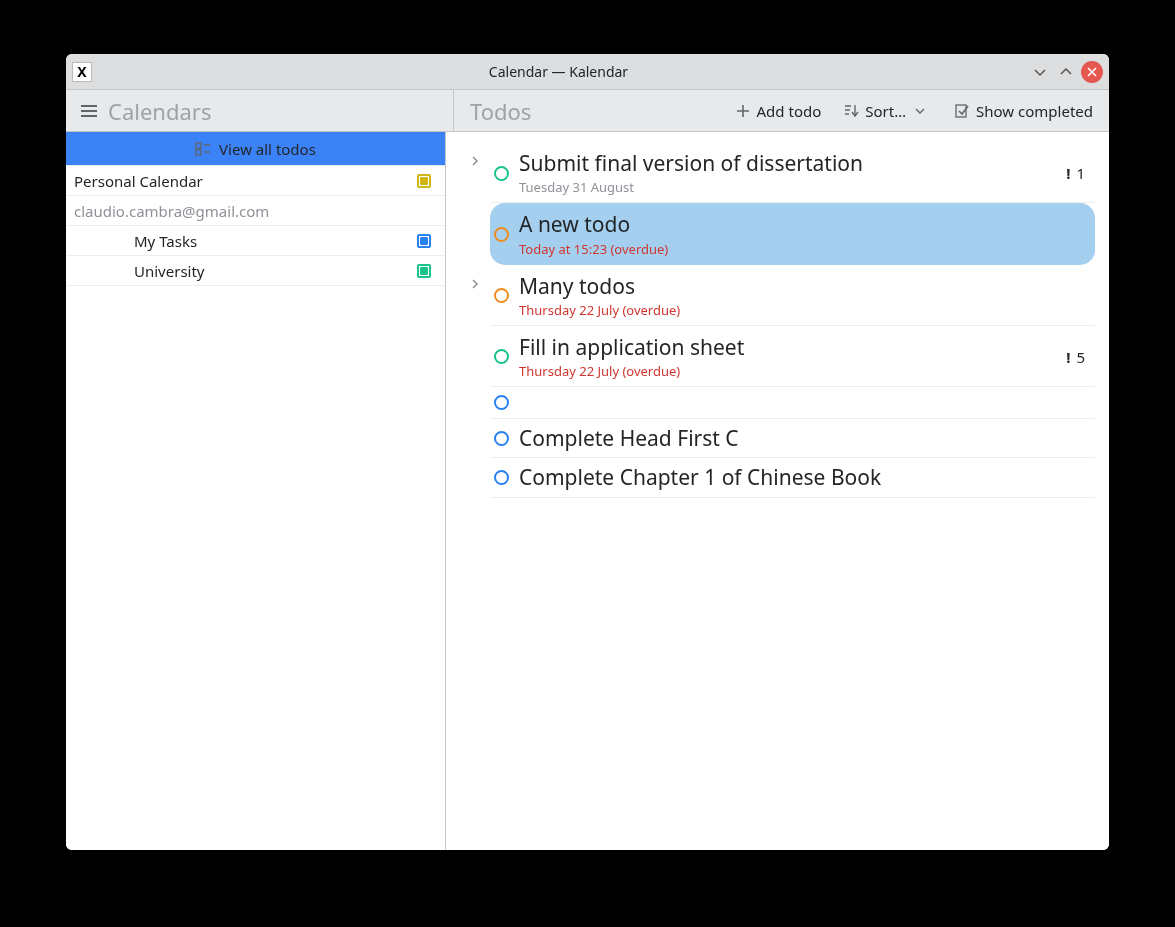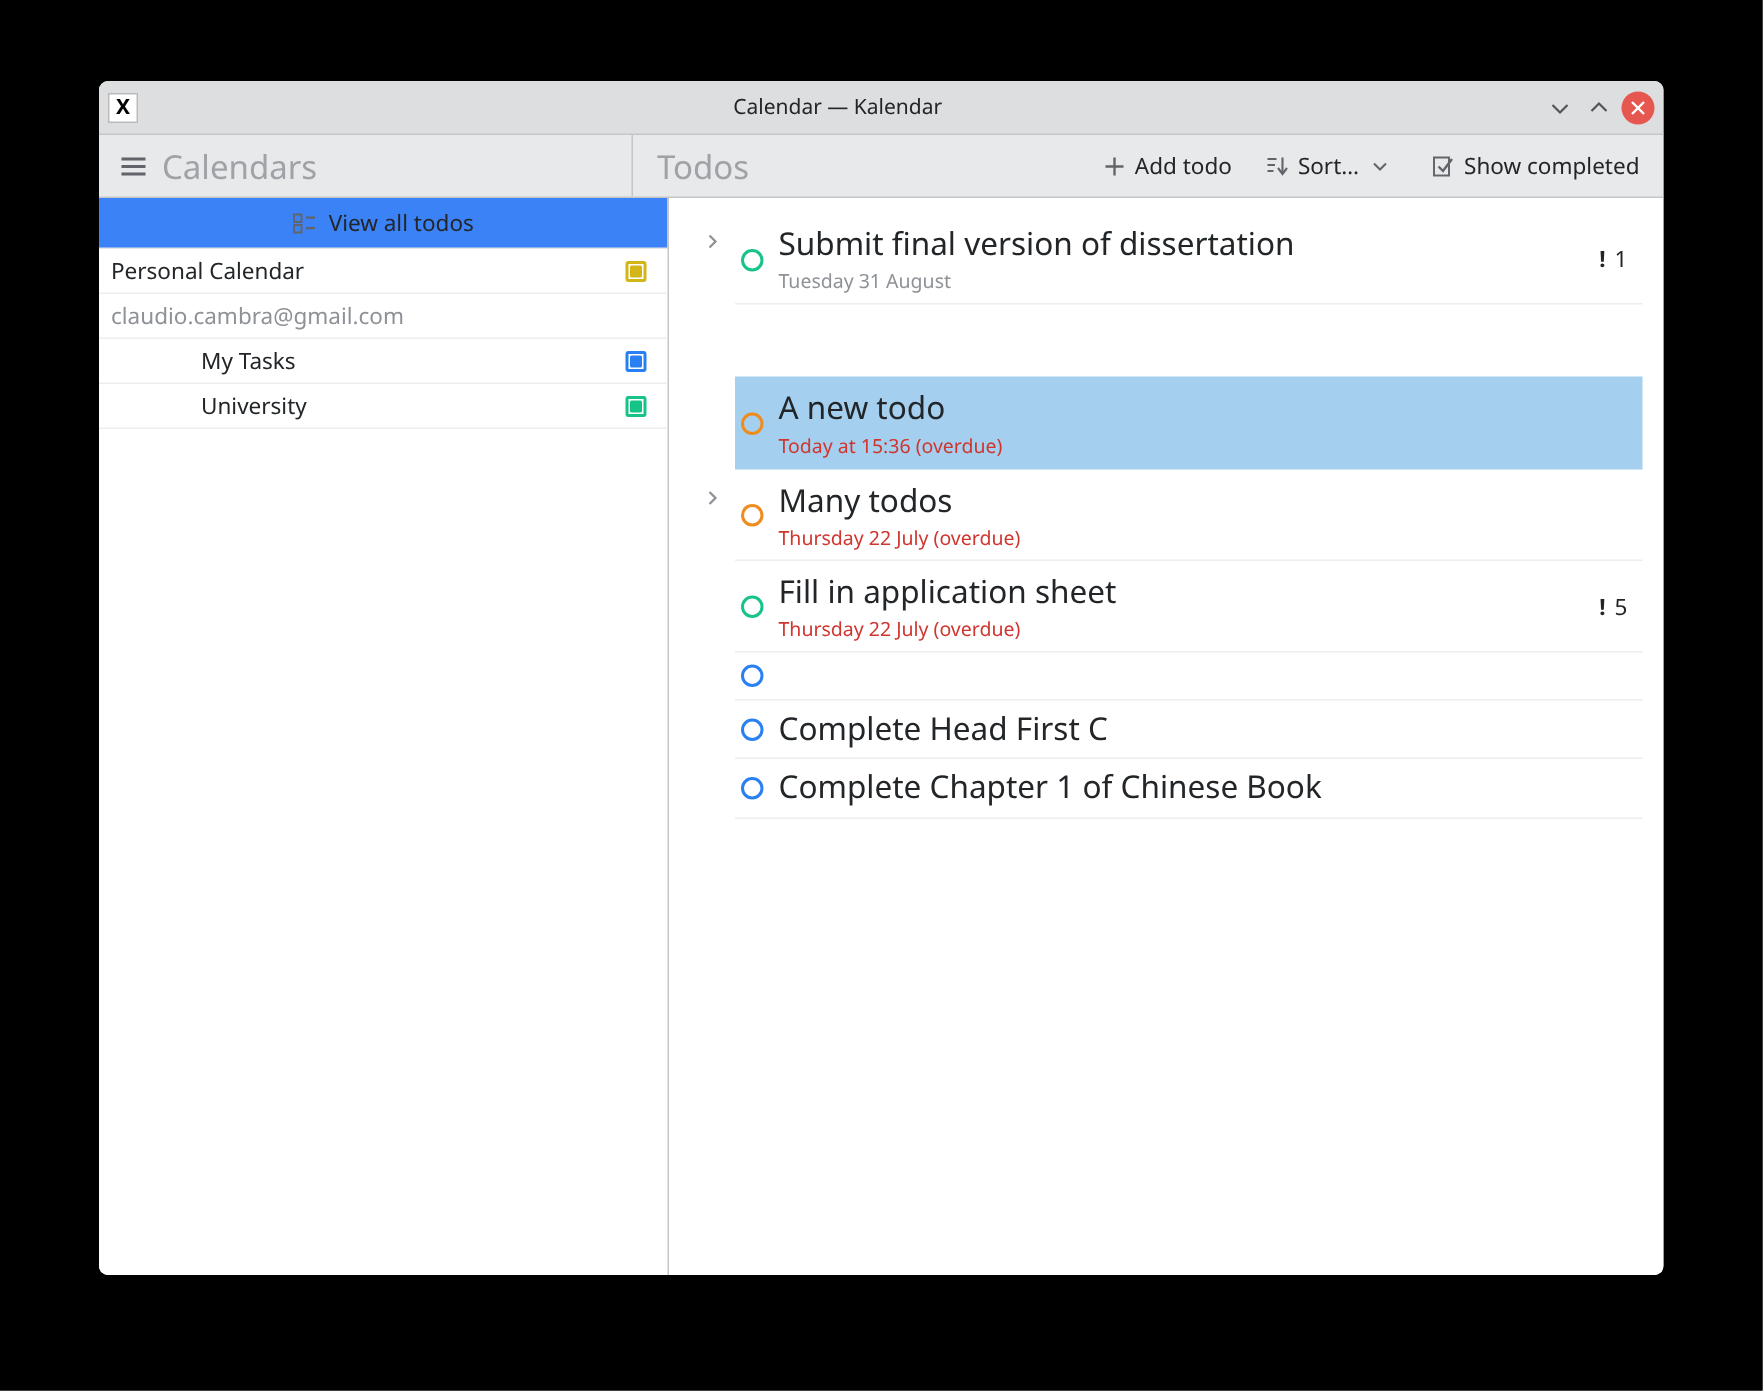--- a/index.html
+++ b/index.html
@@ -57,21 +57,21 @@
     color: #fff;
   }
   
   .header-row {
     height: 42px;
     background: #e7e9eb;
     display:flex;
     border-bottom: 1px solid #c4c6c8;
   }
   .header-left {
-    width: 356px;
+    width: 388px;
     display:flex; align-items:center;
     padding: 0 14px;
     border-right: 1px solid #c4c6c8;
   }
   .header-left .hamburger { width:18px; height:18px; margin-right:10px; color:#616569; cursor:pointer; }
   .header-left .ht { font-size: 22px; color:#9fa3a7; }
   .header-right {
     flex:1;
     display:flex; align-items:center;
     padding: 0 16px;
@@ -167,23 +167,22 @@
     flex:1;
     display:flex;
     align-items:center;
     padding: 6px 10px 6px 4px;
     border-bottom:1px solid #eceded;
     min-height: 32px;
   }
   .todo-item.two { padding: 8px 10px 6px 4px; }
   .todo-item.selected {
     background:#a4cfee;
-    border-radius:0;
+    border-radius:15px;
     border-bottom-color:transparent;
-    margin-top:48px;
   }
   .status-circle {
     width:15px; height:15px;
     border-radius:50%;
     border:2px solid;
     flex-shrink:0;
     margin-right:10px;
     background:transparent;
     cursor:pointer;
   }
@@ -325,21 +324,21 @@
                 <span>1</span>
               </div>
             </div>
           </div>
           <div class="todo-row">
             <div class="tree-col"></div>
             <div class="todo-item two selected">
               <div class="status-circle" style="border-color: rgb(240, 140, 30);"></div>
               <div class="todo-text">
                 <div class="todo-title">A new todo</div>
-                <div class="todo-sub overdue">Today at 15:36 (overdue)</div>
+                <div class="todo-sub overdue">Today at 15:23 (overdue)</div>
               </div>
             </div>
           </div>
           <div class="todo-row">
             <div class="tree-col expand">
               <svg width="10" height="10" viewBox="0 0 10 10">
                 <polyline points="3,1 7,5 3,9" fill="none" stroke="#8e9297" stroke-width="1.5"></polyline>
               </svg>
             </div>
             <div class="todo-item two">

